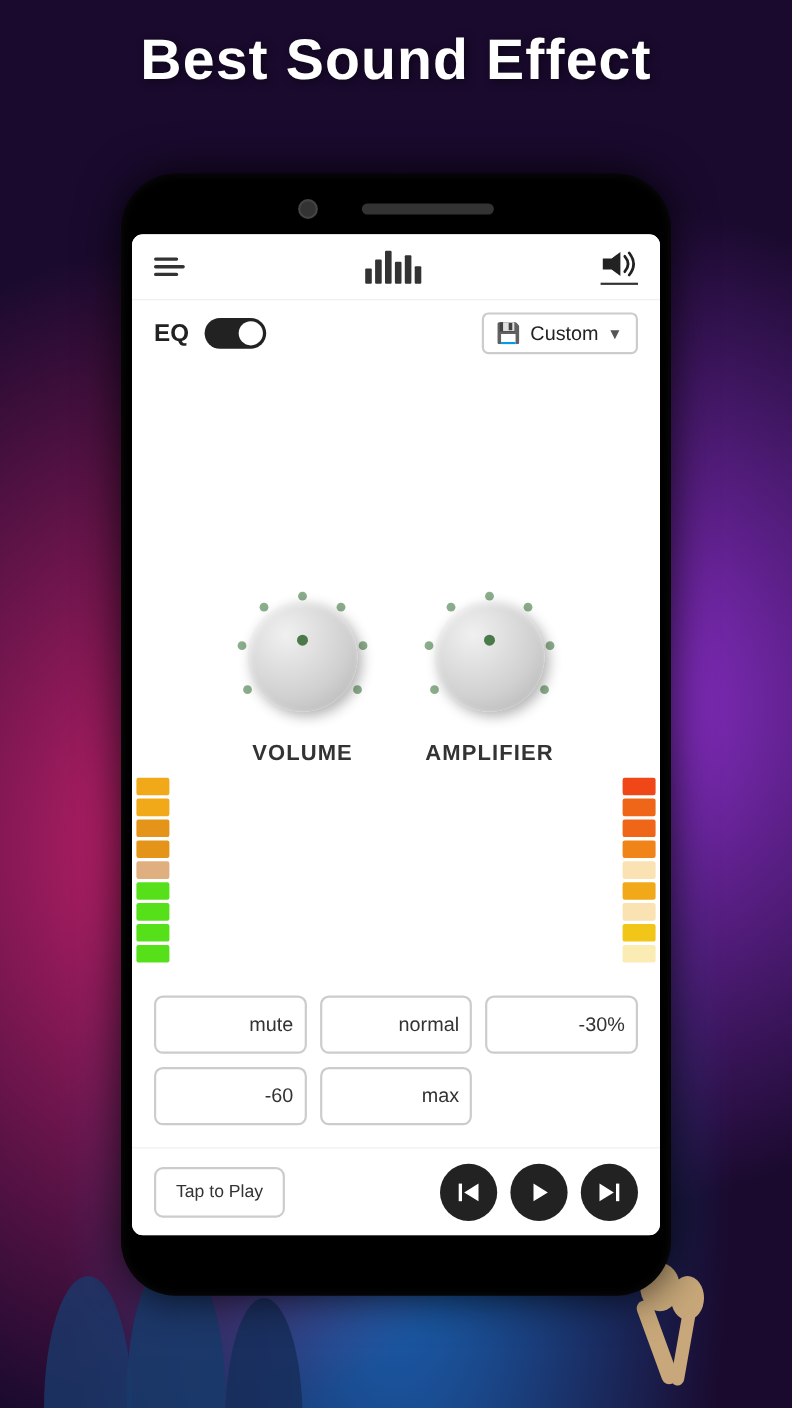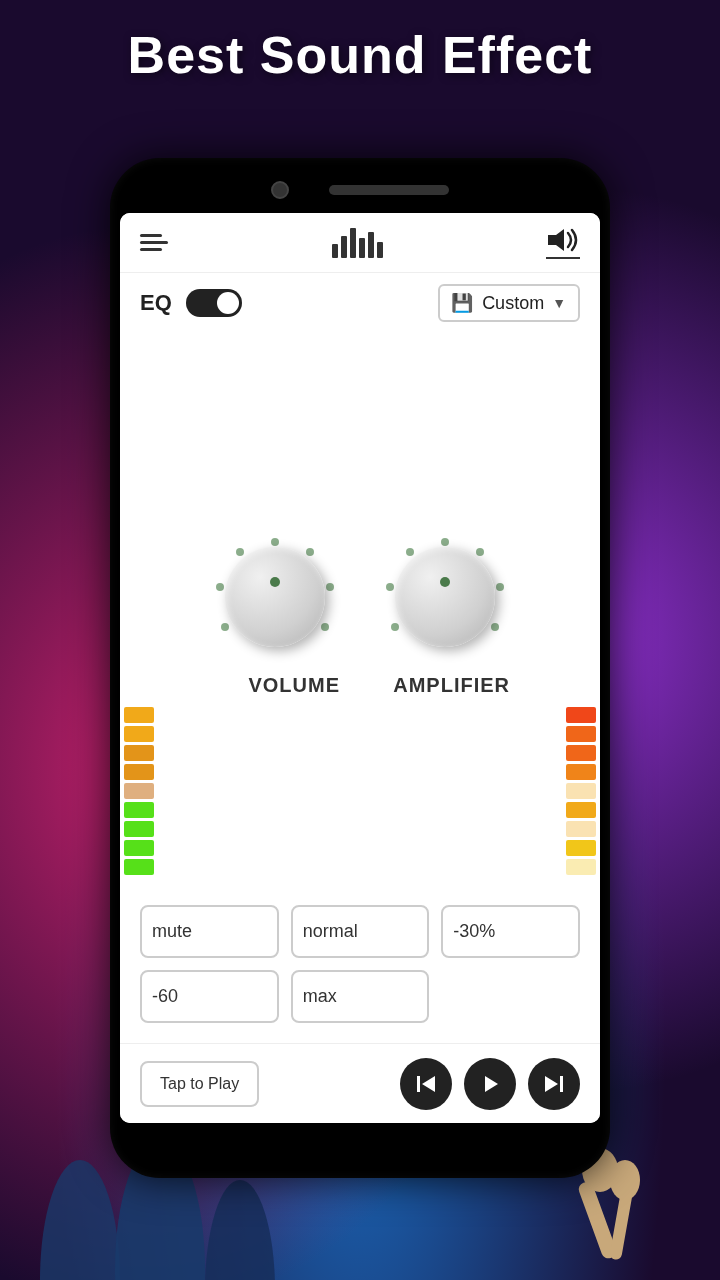--- a/index.html
+++ b/index.html
@@ -233,21 +233,21 @@
     .vu-bar {
       width: 100%;
       height: 16px;
       border-radius: 2px;
     }
 
     
     .knob-container {
       display: flex;
       flex-direction: column;
-      align-items: flex-end;
+      align-items: center;
       gap: 12px;
     }
     .knob-wrapper {
       position: relative;
       width: 130px;
       height: 130px;
     }
     .knob-dots {
       position: absolute;
       inset: 0;
@@ -285,21 +285,21 @@
       flex-shrink: 0;
     }
     .action-button {
       border: 2px solid #ccc;
       background: #fff;
       border-radius: 8px;
       padding: 14px 10px;
       font-size: 18px;
       color: #333;
       cursor: pointer;
-      text-align: left;
+      text-align: right;
     }
 
     
     .player-bar {
       height: 80px;
       background: #fff;
       border-top: 1px solid #eee;
       display: flex;
       align-items: center;
       justify-content: space-between;

